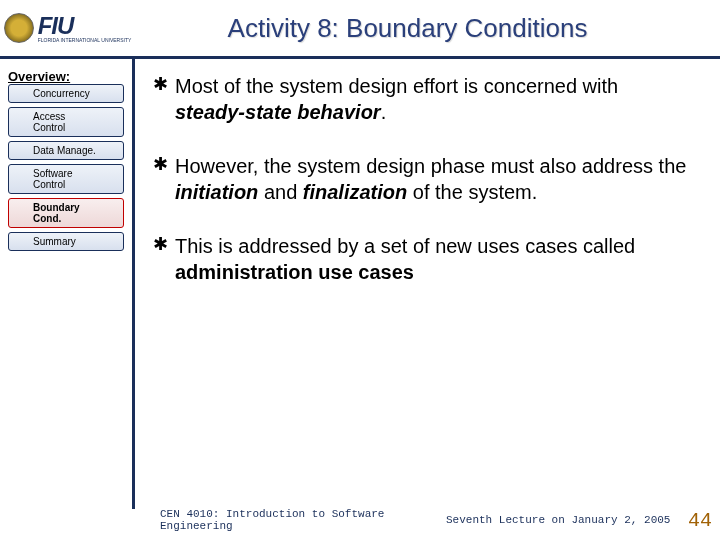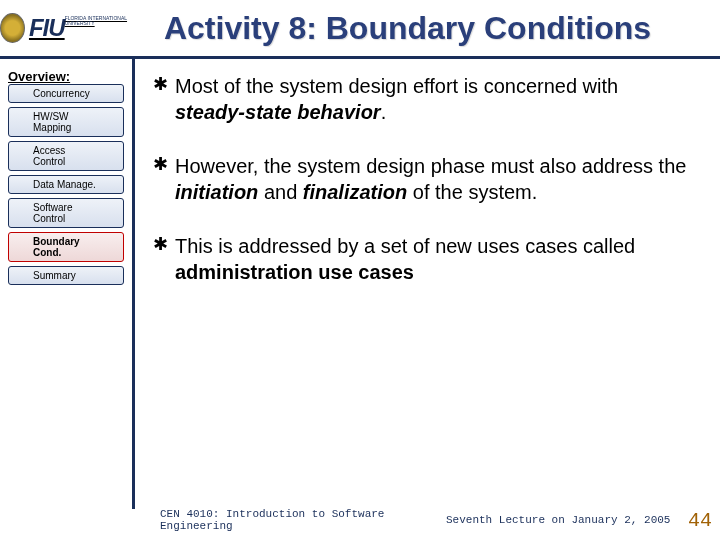--- a/index.html
+++ b/index.html
@@ -30,40 +30,39 @@
   }
   .seal {
     width: 28px;
     height: 28px;
     border-radius: 50%;
     background: radial-gradient(circle, #d4af37 40%, #8b7220 70%);
     border: 1px solid #666;
   }
   .fiu-text {
     display: flex;
-    flex-direction: row;
+    flex-direction: column;
     line-height: 1;
-    text-decoration: underline;
   }
   .fiu-big {
     font-size: 24px;
     font-weight: bold;
     color: #1a2f5a;
     font-style: italic;
     letter-spacing: -1px;
   }
   .fiu-small {
     font-size: 5px;
     color: #1a2f5a;
   }
   .title {
     flex: 1;
     text-align: center;
-    font-size: 32px;
-    font-weight: bold;
+    font-size: 26px;
+    font-weight: normal;
     color: #2a3f7a;
     text-shadow: 1px 1px 1px rgba(0,0,0,0.15);
     padding-right: 40px;
   }
   .body {
     display: flex;
     height: 450px;
   }
   .sidebar {
     width: 135px;
@@ -148,21 +147,20 @@
         <div class="fiu-small">FLORIDA INTERNATIONAL UNIVERSITY</div>
       </div>
     </div>
     <div class="title">Activity 8: Boundary Conditions</div>
   </div>
 
   <div class="body">
     <div class="sidebar">
       <div class="sidebar-title">Overview:</div>
       <div class="nav-item">Concurrency</div>
-      <div class="nav-item">HW/SW Mapping</div>
       <div class="nav-item">Access Control</div>
       <div class="nav-item">Data Manage.</div>
       <div class="nav-item">Software Control</div>
       <div class="nav-item active">Boundary Cond.</div>
       <div class="nav-item">Summary</div>
     </div>
 
     <div class="content">
       <div class="bullet-row">
         <div class="bullet-mark">✱</div>

